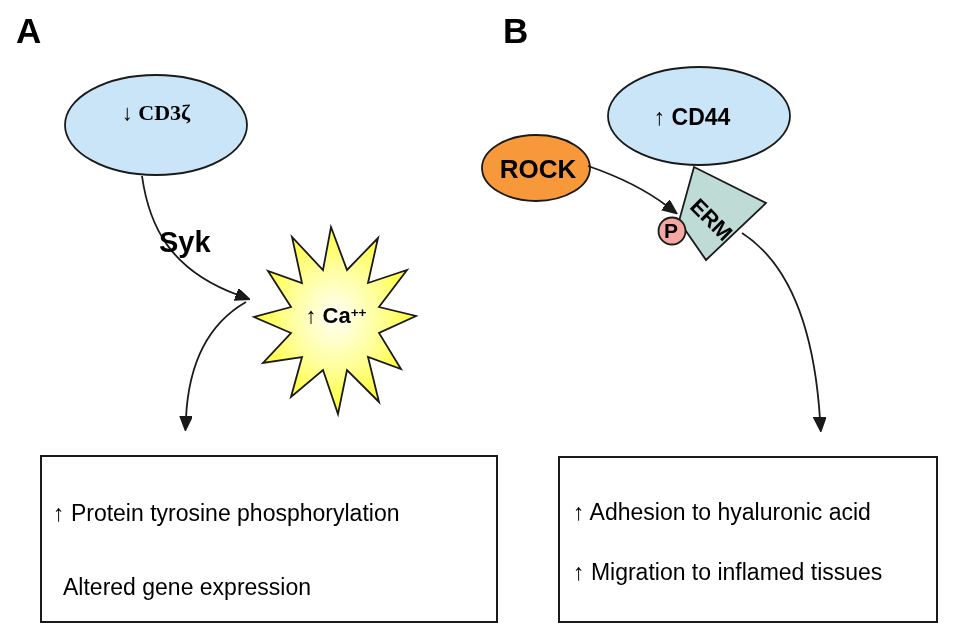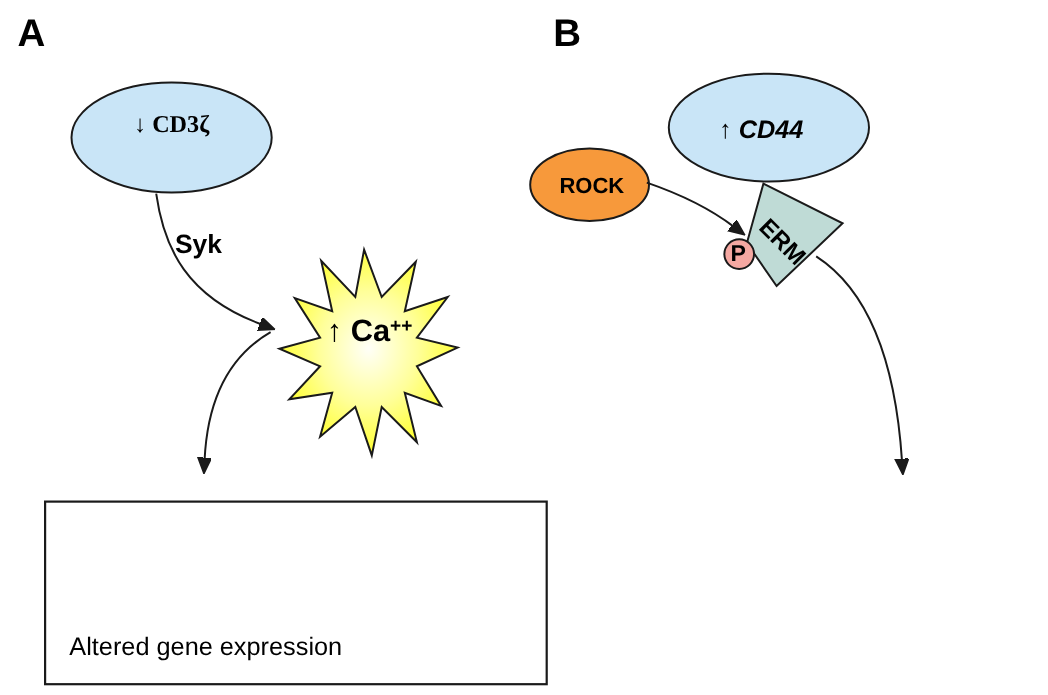--- a/index.html
+++ b/index.html
@@ -38,25 +38,25 @@
     font-weight: bold;
     line-height: 1;
   }
   .node-text {
     font-weight: bold;
     text-align: center;
     line-height: 28px;
     white-space: nowrap;
   }
   .receptor-text { left: 61px; top: 99px; width: 190px; font-size: 22px; font-family: Liberation Serif, serif; }
-  .syk-text   { left: 159px; top: 209px; font-size: 24px; font-weight: bold; }
-  .ca-text    { left: 276px; top: 282px; width: 120px; font-size: 28px; }
+  .syk-text   { left: 159px; top: 226px; font-size: 29px; font-weight: bold; }
+  .ca-text    { left: 276px; top: 299px; width: 120px; font-size: 22px; }
   .ca-text .sup { font-size: 62%; vertical-align: 0.45em; }
-  .rock-text  { left: 483px; top: 155px; width: 110px; font-size: 20px; }
-  .cd44-text  { left: 610px; top: 103px; width: 164px; font-size: 23px; font-style: italic; }
+  .rock-text  { left: 483px; top: 155px; width: 110px; font-size: 26px; }
+  .cd44-text  { left: 610px; top: 103px; width: 164px; font-size: 23px; }
   .erm-text   { left: 666px; top: 206px; width: 90px; font-size: 22px;
                 transform: rotate(45deg); transform-origin: 50% 50%; }
   .p-text     { left: 657px; top: 217px; width: 28px; font-size: 21px; }
   .outcome-box {
     position: absolute;
     box-sizing: border-box;
     border: 2px solid #1a1a1a;
     background: #ffffff;
   }
   .box-a { left: 40px; top: 455px; width: 458px; height: 168px; }
@@ -108,27 +108,32 @@
     <div>↓ CD3ζ</div>
   </div>
 
   <div class="abs syk-text">Syk</div>
 
   <div class="abs node-text ca-text">
     <span>↑ Ca</span><span class="sup">++</span>
   </div>
 
   <div class="outcome-box box-a">
+    <div class="box-line line1">↑ Protein tyrosine phosphorylation</div>
     <div class="box-line line2">Altered gene expression</div>
   </div>
 
   <div class="abs panel-label" style="left:503px; top:13px;">B</div>
 
   <div class="abs node-text rock-text">ROCK</div>
 
   <div class="abs node-text cd44-text">↑ CD44</div>
 
   <div class="abs node-text erm-text">ERM</div>
 
   <div class="abs node-text p-text">P</div>
 
+  <div class="outcome-box box-b">
+    <div class="box-line line1">↑ Adhesion to hyaluronic acid</div>
+    <div class="box-line line2">↑ Migration to inflamed tissues</div>
+  </div>
 
 </div>
 
 </body></html>

